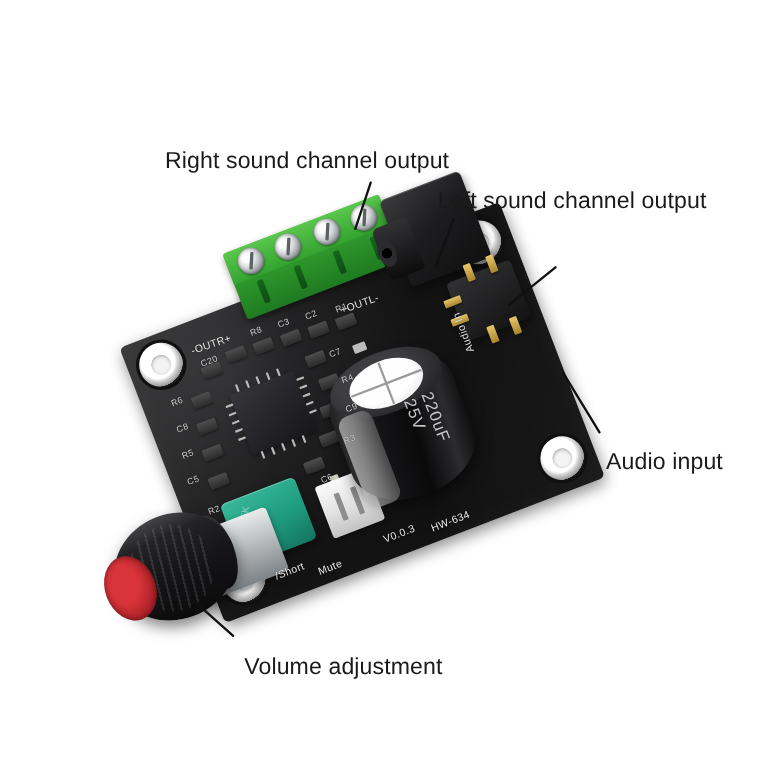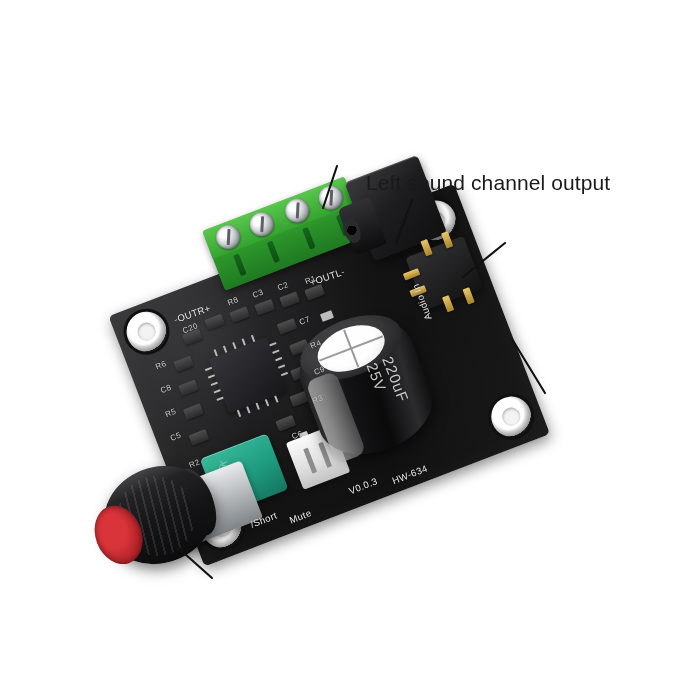--- a/index.html
+++ b/index.html
@@ -269,15 +269,18 @@
   <svg class="leaders" viewBox="0 0 700 700">
     <g id="leader-group" stroke="#111111" stroke-width="2.1" fill="none" stroke-linecap="round">
         <line x1="337" y1="166" x2="323" y2="208"></line>
         <line x1="412" y1="200" x2="396" y2="243"></line>
         <line x1="505" y1="243" x2="463" y2="277"></line>
         <line x1="545" y1="393" x2="512" y2="339"></line>
         <line x1="212" y1="578" x2="176" y2="546"></line>
       </g>
   </svg>
 
-  <div class="callout" style="left: 366px; top: 172px;">Left sound channel output</div>
+  <div class="callout" style="left: 150px; top: 136px;">Right sound channel output</div>
+  <div class="callout" style="left: 398px; top: 172px;">Left sound channel output</div>
+  <div class="callout" style="left: 551px; top: 409px;">Audio input</div>
+  <div class="callout" style="left: 222px; top: 596px;">Volume adjustment</div>
 
 </div>
 
 </body></html>

